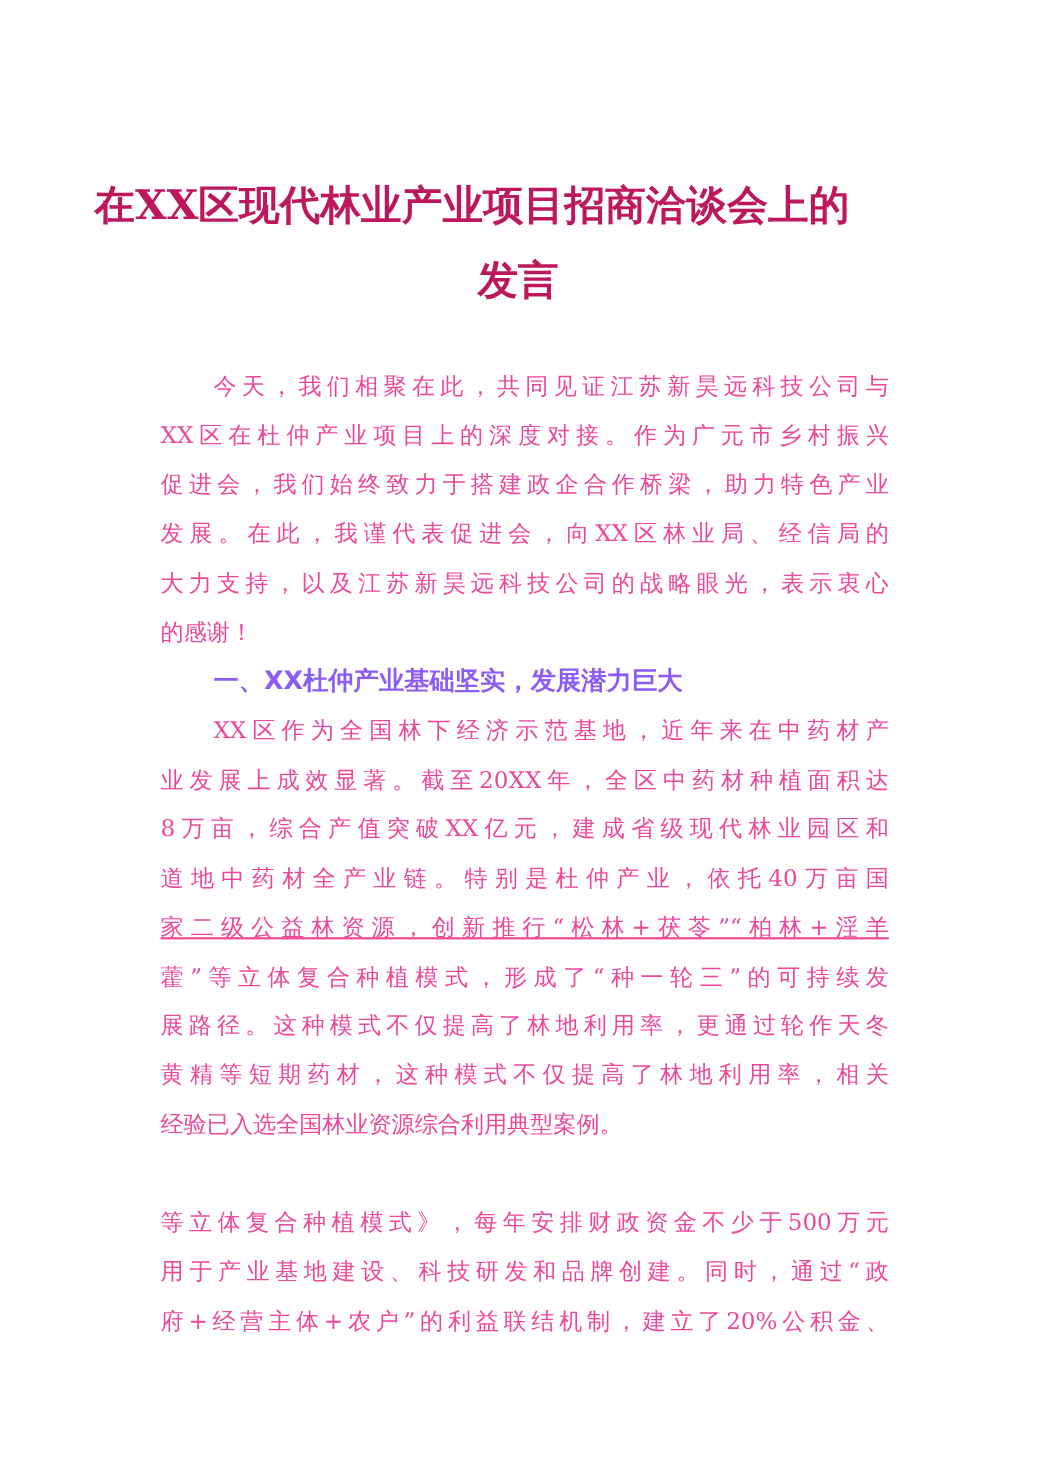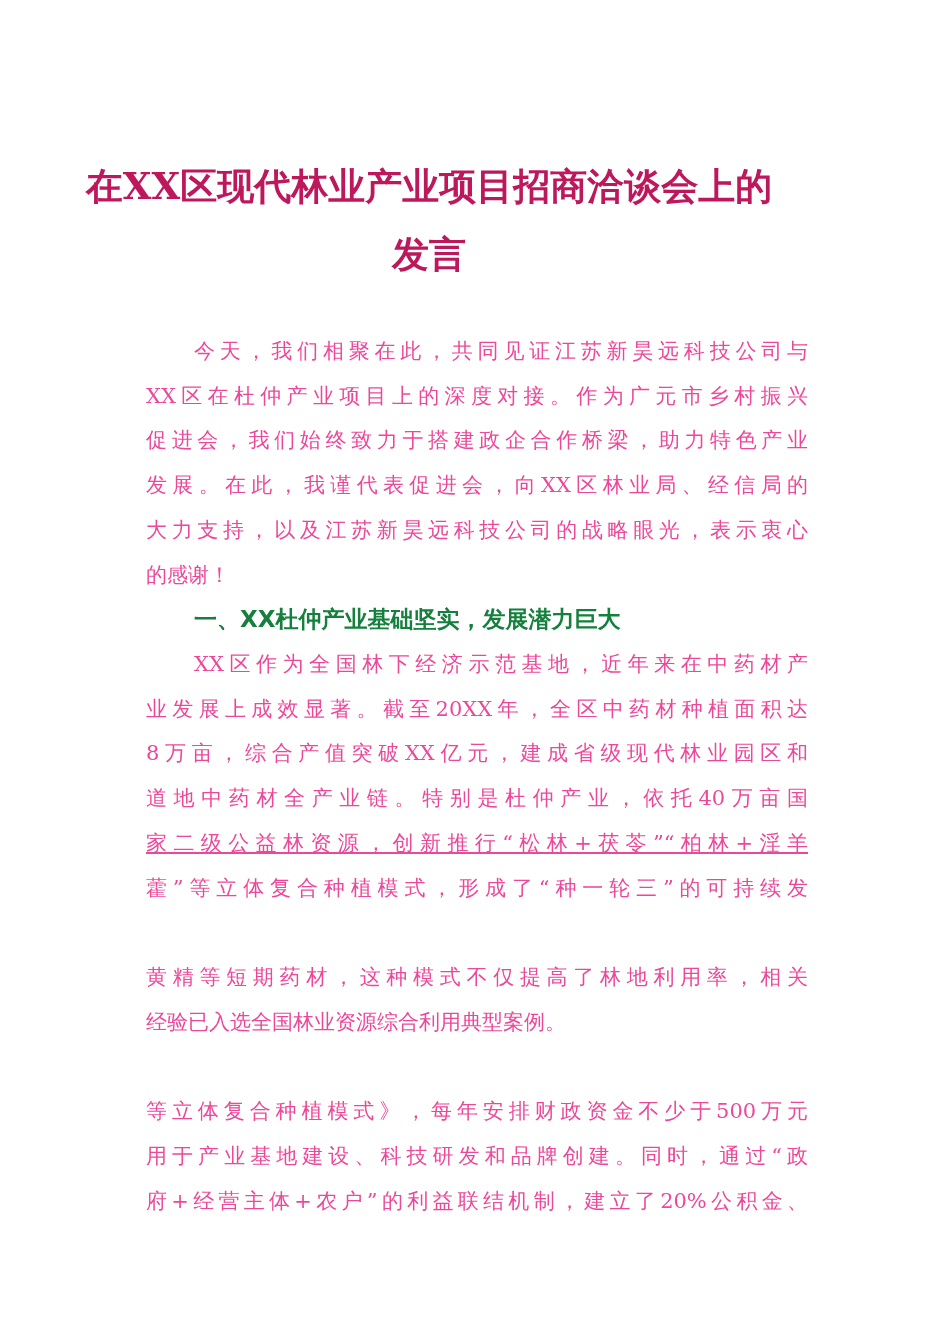--- a/index.html
+++ b/index.html
@@ -54,47 +54,48 @@
       left: 194px;
       width: 614px;
     }
     .heading-line {
       position: absolute;
       left: 194px;
       font-family: "DejaVu Sans", "Liberation Sans", sans-serif;
       font-weight: bold;
       font-size: 23px;
       line-height: 30px;
-      color: #15803d;
+      color: #8b5cf6;
       white-space: nowrap;
     }
   </style>
 </head>
 <body>
 
 <div class="page">
 
   <div class="title-line" style="top:166px;">在XX区现代林业产业项目招商洽谈会上的</div>
-  <div class="title-line" style="top:234px;">发言</div>
+  <div class="title-line" style="top:234px;margin-left:42px;">发言</div>
 
   <div class="body-line indent" style="top:336px;">今天，我们相聚在此，共同见证江苏新昊远科技公司与</div>
   <div class="body-line" style="top:381px;">XX区在杜仲产业项目上的深度对接。作为广元市乡村振兴</div>
   <div class="body-line" style="top:425px;">促进会，我们始终致力于搭建政企合作桥梁，助力特色产业</div>
   <div class="body-line" style="top:470px;">发展。在此，我谨代表促进会，向XX区林业局、经信局的</div>
   <div class="body-line" style="top:515px;">大力支持，以及江苏新昊远科技公司的战略眼光，表示衷心</div>
   <div class="body-line last" style="top:560px;">的感谢！</div>
 
   <div class="heading-line" style="top:604px;">一、XX杜仲产业基础坚实，发展潜力巨大</div>
 
   <div class="body-line indent" style="top:649px;">XX区作为全国林下经济示范基地，近年来在中药材产</div>
   <div class="body-line" style="top:694px;">业发展上成效显著。截至20XX年，全区中药材种植面积达</div>
   <div class="body-line" style="top:738px;">8万亩，综合产值突破XX亿元，建成省级现代林业园区和</div>
   <div class="body-line" style="top:783px;">道地中药材全产业链。特别是杜仲产业，依托40万亩国</div>
   <div class="body-line" style="top:828px;text-decoration:underline;">家二级公益林资源，创新推行“松林+茯苓”“柏林+淫羊</div>
   <div class="body-line" style="top:873px;">藿”等立体复合种植模式，形成了“种一轮三”的可持续发</div>
+  <div class="body-line" style="top:917px;">展路径。这种模式不仅提高了林地利用率，更通过轮作天冬</div>
   <div class="body-line" style="top:962px;">黄精等短期药材，这种模式不仅提高了林地利用率，相关</div>
   <div class="body-line last" style="top:1007px;">经验已入选全国林业资源综合利用典型案例。</div>
 
   <div class="body-line" style="top:1096px;">等立体复合种植模式》，每年安排财政资金不少于500万元</div>
   <div class="body-line" style="top:1141px;">用于产业基地建设、科技研发和品牌创建。同时，通过“政</div>
   <div class="body-line" style="top:1186px;">府+经营主体+农户”的利益联结机制，建立了20%公积金、</div>
 
 </div>
 
 </body></html>

